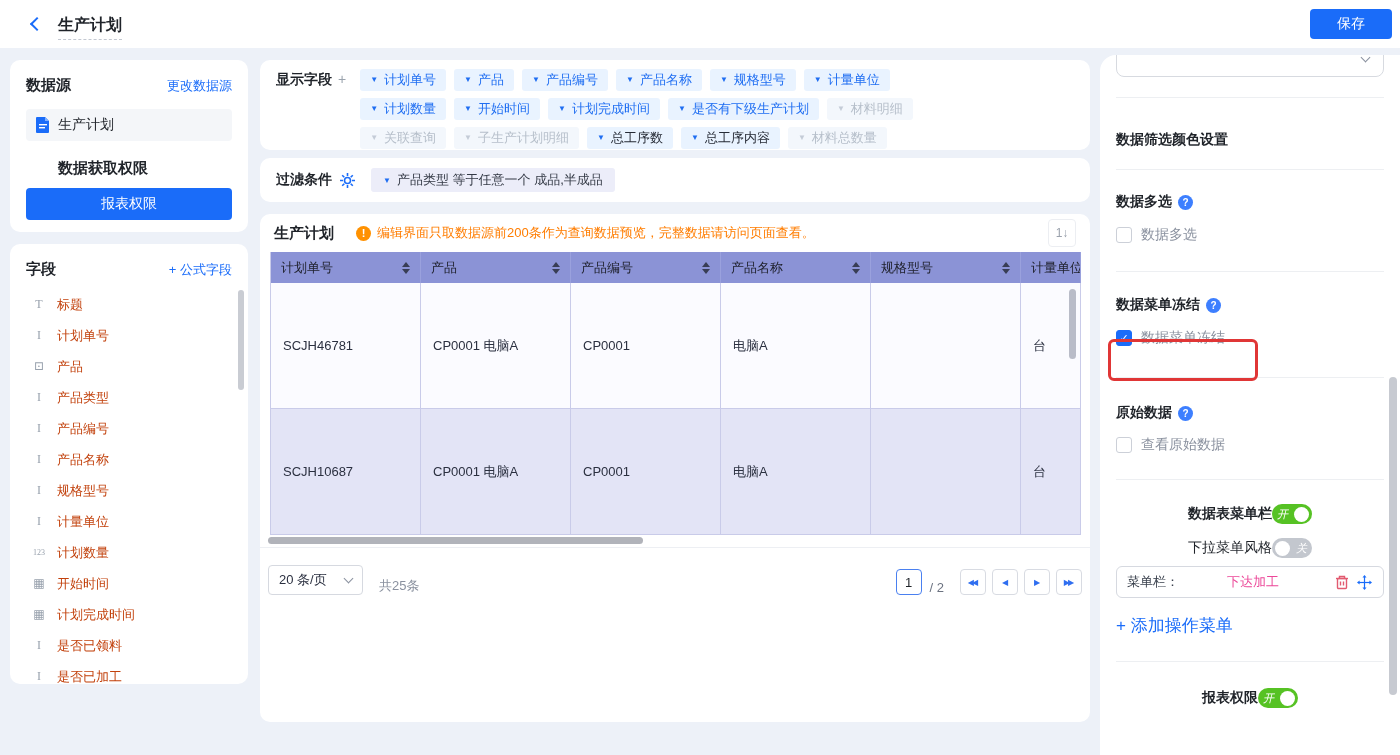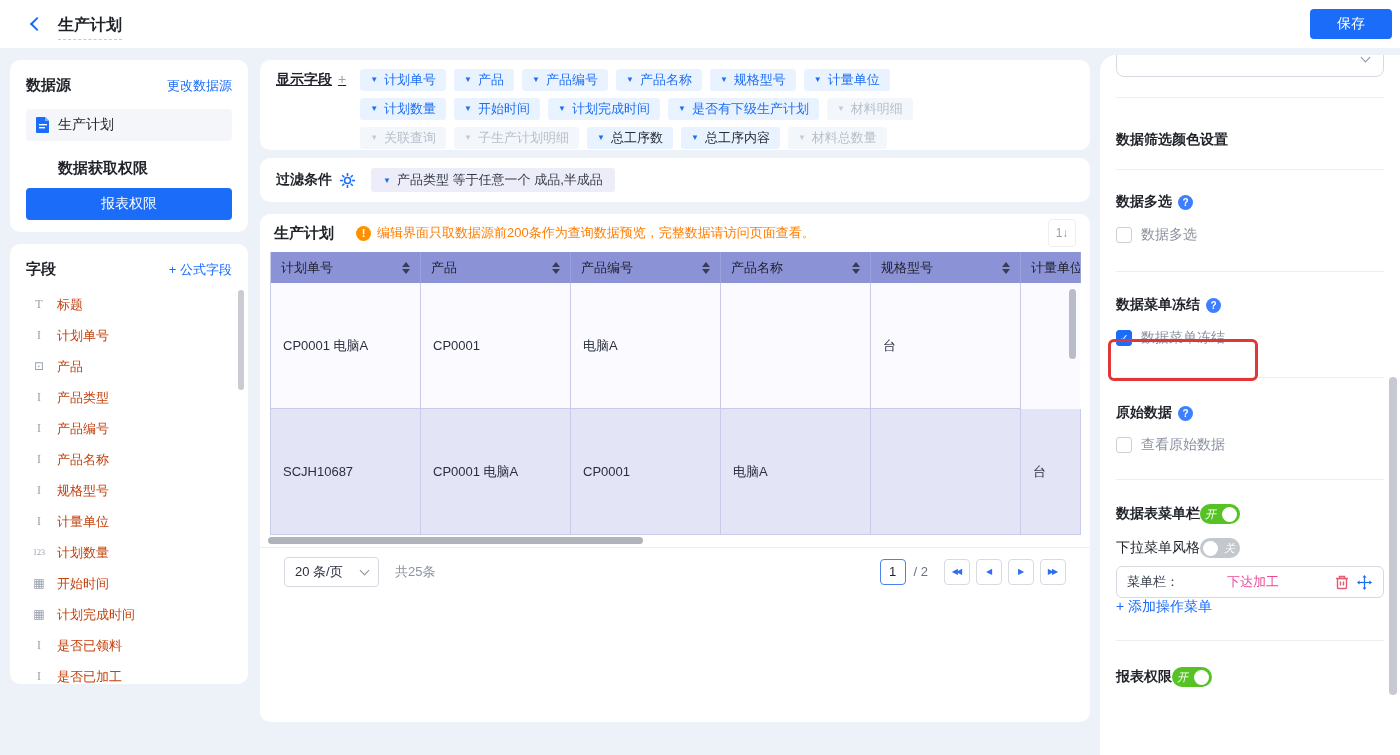--- a/index.html
+++ b/index.html
@@ -29,21 +29,21 @@
   .field-list{margin-top:10px;}
   .field-item{height:31px;display:flex;align-items:center;gap:9px;padding-left:4px;cursor:pointer;}
   .f-ic{width:18px;color:#98a1ad;font-size:12px;font-family:"Liberation Serif","DejaVu Serif",serif;text-align:center;flex:none;}
   .f-ic.num{font-size:8px;letter-spacing:0;}
   .f-label{font-size:13px;color:#c2410c;white-space:nowrap;}
   .fl-scroll{position:absolute;right:4px;top:46px;width:6px;height:100px;background:#c9ccd3;border-radius:3px;}
 
   
   .mid-col{position:absolute;left:260px;top:60px;width:830px;}
   .card-display{height:90px;padding:8px 16px;display:flex;align-items:flex-start;}
-  .disp-label{flex:none;margin-top:3px;margin-right:14px;font-size:14px;color:#1f2329;font-weight:600;display:flex;gap:6px;text-decoration:underline;}
+  .disp-label{flex:none;margin-top:3px;margin-right:14px;font-size:14px;color:#1f2329;font-weight:600;display:flex;gap:6px;}
   .disp-plus{color:#9aa3ad;font-weight:400;cursor:pointer;}
   .chip-rows{flex:1;}
   .chip-row{height:29px;}
   .chip{display:inline-flex;align-items:center;height:22px;padding:0 10px;border-radius:3px;font-size:13px;margin-right:8px;cursor:pointer;white-space:nowrap;}
   .chip .car{font-size:8px;margin-right:6px;line-height:1;}
   .chip.on{background:#e9f3ff;color:#1f6ef2;}
   .chip.on .car{color:#1f6ef2;}
   .chip.on-dark{background:#e9f3ff;color:#262b36;}
   .chip.on-dark .car{color:#1f6ef2;}
   .chip.off{background:#f3f7fc;color:#b6bfca;}
@@ -66,21 +66,21 @@
   .sort{display:inline-flex;flex-direction:column;gap:2px;flex:none;margin-left:4px;}
   .sort i{width:0;height:0;border-left:4px solid transparent;border-right:4px solid transparent;}
   .sort .up{border-bottom:5px solid #383d55;}
   .sort .down{border-top:5px solid #383d55;}
   .trow{display:grid;grid-template-columns:150px 150px 150px 150px 150px 60px;height:126px;background:#fbfbff;}
   .trow.alt{background:#e3e4f6;}
   .td{display:flex;align-items:center;padding:0 12px;font-size:13px;color:#2b3040;border-right:1px solid #c9cbe9;border-bottom:1px solid #c9cbe9;overflow:hidden;white-space:nowrap;}
   .v-scroll{position:absolute;right:4px;top:37px;width:7px;height:70px;background:#b9bcc8;border-radius:4px;}
   .h-scroll{margin:2px 0 0 8px;width:810px;height:8px;position:relative;}
   .h-thumb{position:absolute;left:0;top:0;width:375px;height:7px;background:#b1b3ba;border-radius:4px;cursor:pointer;}
-  .pagination{margin-top:2px;height:48px;border-top:1px solid #edeff3;display:flex;align-items:center;padding:0 24px;}
+  .pagination{margin-top:2px;height:48px;border-top:1px solid #edeff3;display:flex;align-items:flex-end;padding:0 8px;}
   .pg-size{width:95px;height:30px;border:1px solid #d6d9e0;border-radius:4px;display:flex;align-items:center;justify-content:space-between;padding:0 10px;font-size:13px;color:#2b3040;cursor:pointer;background:#fff;}
   .chev{width:7px;height:7px;border-right:1.5px solid #8a919f;border-bottom:1.5px solid #8a919f;transform:rotate(45deg);margin-top:-3px;flex:none;}
   .pg-total{margin-left:16px;font-size:13px;color:#8a919f;}
   .pg-spacer{flex:1;}
   .pg-input{width:26px;height:26px;border:1px solid #4a80f0;border-radius:4px;display:flex;align-items:center;justify-content:center;font-size:13px;color:#1f2329;background:#fff;}
   .pg-of{margin:0 10px 0 8px;font-size:13px;color:#6b7280;}
   .pg-btn{width:26px;height:26px;border:1px solid #d8dbe2;border-radius:4px;background:#fff;margin-left:6px;display:flex;align-items:center;justify-content:center;font-size:8px;color:#2f6ef0;letter-spacing:-2px;cursor:pointer;padding-right:2px;}
 
   
   .right-col{position:absolute;left:1100px;top:55px;width:300px;height:700px;background:#fff;border-top-left-radius:16px;overflow:hidden;padding:0 16px;}
@@ -95,30 +95,30 @@
   .cbrow{display:flex;align-items:center;gap:9px;height:20px;cursor:pointer;}
   .cb1{margin-top:14px;}.cb2{margin-top:14px;}.cb3{margin-top:13px;}
   .cb{width:16px;height:16px;border:1px solid #ccd0d8;border-radius:3px;background:#fff;flex:none;display:flex;align-items:center;justify-content:center;font-size:11px;color:#fff;}
   .cb.checked{background:#1a6cf9;border-color:#1a6cf9;}
   .cb-label{font-size:14px;color:#8a919f;}
   .toggle{width:40px;height:20px;border-radius:10px;display:flex;align-items:center;padding:0 3px;cursor:pointer;flex:none;}
   .toggle.on{background:#56c224;justify-content:space-between;}
   .toggle.off{background:#c3c7ce;justify-content:space-between;flex-direction:row-reverse;}
   .t-text{color:#fff;font-size:11px;padding:0 2px;}
   .knob{width:15px;height:15px;border-radius:50%;background:#fff;flex:none;}
-  .rp-row{display:flex;align-items:center;justify-content:flex-start;}
+  .rp-row{display:flex;align-items:center;justify-content:center;}
   .r1{margin-top:24px;}.r2{margin-top:14px;}.r3{margin-top:26px;}
   .rp-sub{font-size:14px;color:#1f2329;}
   .menu-box{margin-top:8px;height:32px;border:1px solid #d6d9e0;border-radius:6px;display:flex;align-items:center;padding:0 10px;gap:4px;background:#fff;}
   .mb-prefix{font-size:13px;color:#3a414d;}
   .mb-value{font-size:13px;color:#3a414d;}
   .mb-value.hl{color:#ec4899;margin-left:44px;}
   .mb-spacer{flex:1;}
   .mb-ic{width:18px;height:18px;display:flex;align-items:center;justify-content:center;cursor:pointer;flex:none;}
-  .add-link{font-size:14px;color:#1a6cf9;cursor:pointer;}
+  .add-link{margin-top:16px;font-size:17px;color:#1a6cf9;cursor:pointer;}
   .red-box{position:absolute;left:8px;top:284px;width:150px;height:42px;border:3px solid #e03636;border-radius:6px;pointer-events:none;}
   .rp-scroll{position:absolute;right:3px;top:322px;width:8px;height:318px;background:#c7cad1;border-radius:4px;}
 </style>
 </head>
 <body>
 
 <div class="stage">
 
   <header class="topbar">
     <span class="back-ic"></span>
@@ -336,20 +336,21 @@
                 <i class="up"></i>
                 <i class="down"></i>
               </span>
             </div>
             <div class="th">
               <span>计量单位</span>
             </div>
           </div>
         <div id="tbody">
             <div class="trow">
+              <div class="td">SCJH46781</div>
               <div class="td">CP0001 电脑A</div>
               <div class="td">CP0001</div>
               <div class="td">电脑A</div>
               <div class="td"></div>
               <div class="td">台</div>
             </div>
             <div class="trow alt">
               <div class="td">SCJH10687</div>
               <div class="td">CP0001 电脑A</div>
               <div class="td">CP0001</div>

